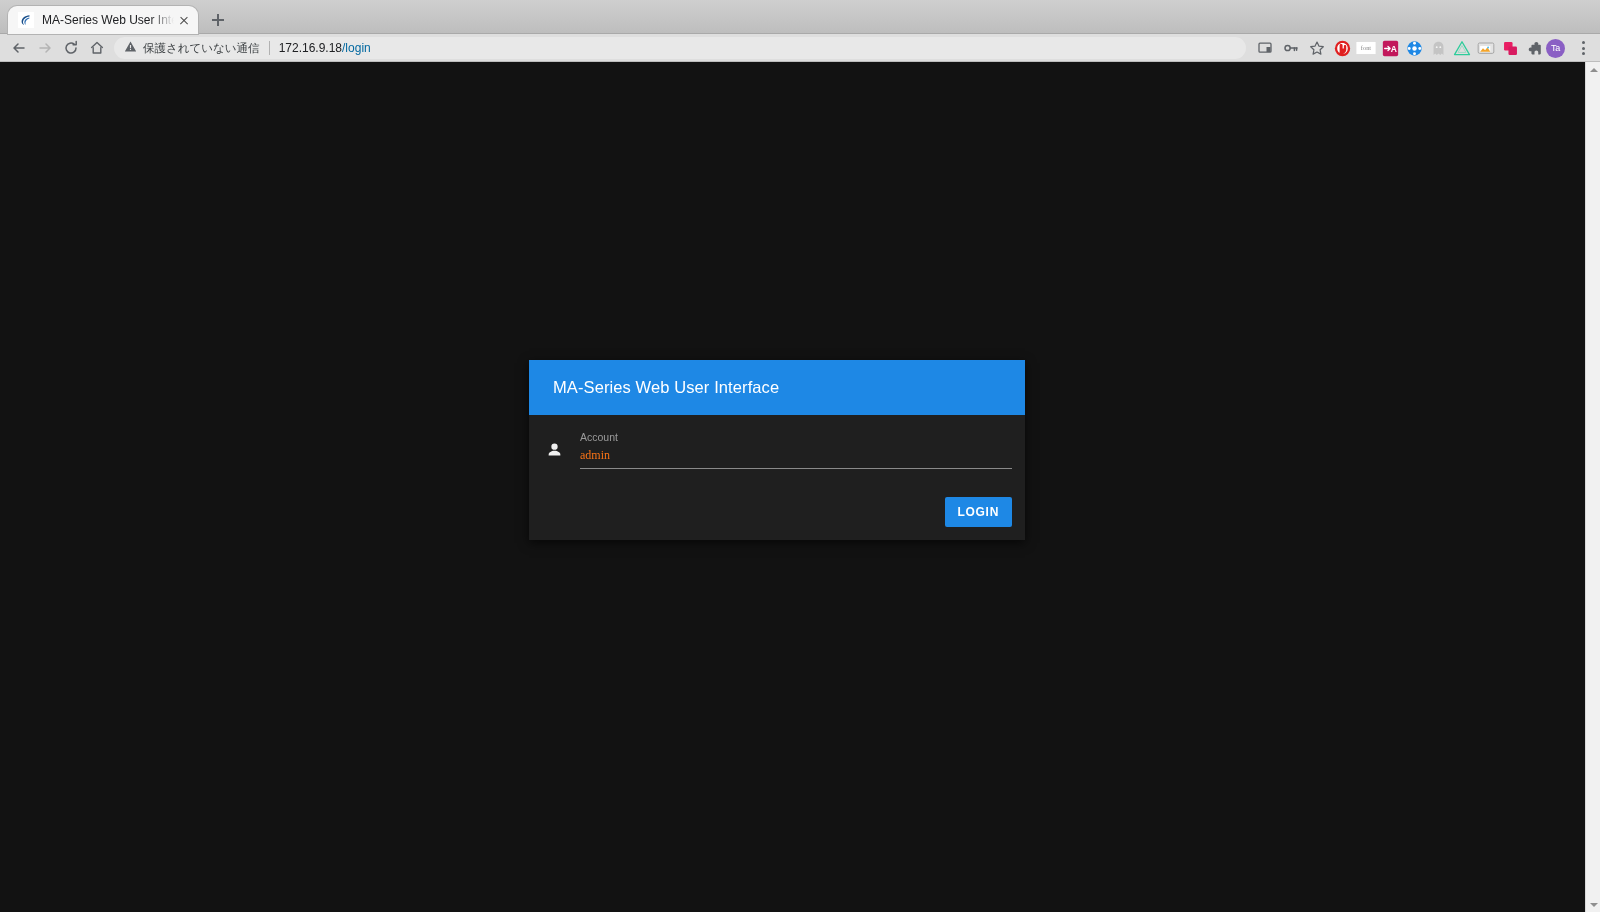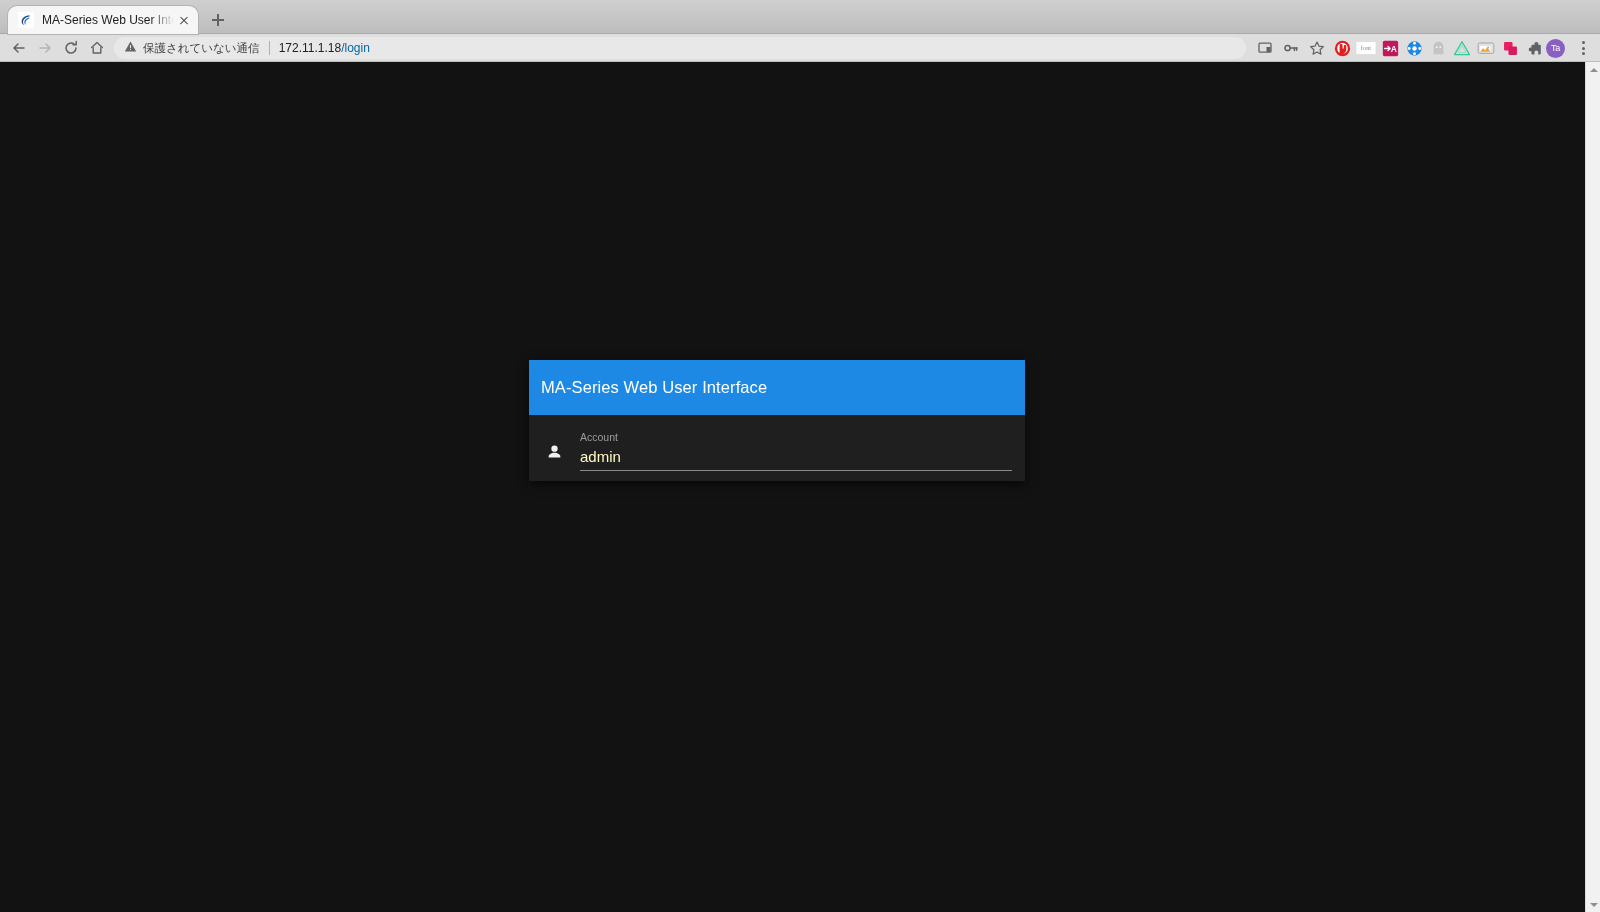--- a/index.html
+++ b/index.html
@@ -247,21 +247,21 @@
     box-shadow: 0 3px 10px rgba(0,0,0,0.65);
     position: absolute;
     left: 529px;
     top: 298px;
   }
   .card-header {
     background: #1e88e5;
     height: 55px;
     display: flex;
     align-items: center;
-    padding: 0 12px;
+    padding: 0 24px;
   }
   .card-title {
     color: #fff;
     font-size: 16.5px;
     font-weight: 400;
     letter-spacing: 0.1px;
   }
   .card-body {
     padding: 16px 13px 0 13px;
     background: #1f1f1f;
@@ -288,23 +288,23 @@
     color: #9b9b9b;
     margin-bottom: 3px;
     display: block;
   }
   .field-label.focused { color: #2196f3; }
   .field-input {
     width: 100%;
     background: transparent;
     border: none;
     border-bottom: 1px solid #8a8a8a;
-    color: #fef9c3;
-    font-size: 15px;
-    font-family: Liberation Sans, sans-serif;
+    color: #f97316;
+    font-size: 12px;
+    font-family: Liberation Serif, serif;
     padding: 2px 0 5px 0;
     outline: none;
     display: block;
   }
   .pw-wrap { position: relative; }
   .pw-dots {
     display: inline-block;
     background: #1a73e8;
     color: #cfe3ff;
     font-size: 12px;
@@ -388,21 +388,21 @@
         <span>
           <svg width="13" height="13" viewBox="0 0 16 16" fill="currentColor">
             <path d="M8 1.8 L15 14 H1 Z M7.3 6 H8.7 V10 H7.3 Z M7.3 11 H8.7 V12.4 H7.3 Z" fill="#5f6368"></path>
             <path d="M7.3 6 H8.7 V10 H7.3 Z M7.3 11 H8.7 V12.4 H7.3 Z" fill="#e8e8e8"></path>
           </svg>
         </span>
         <span class="omni-warn-text">保護されていない通信</span>
       </span>
       <span class="omni-sep"></span>
       <span class="omni-url">
-        <span>172.11.1.18</span><span class="dim">/login</span>
+        <span>172.16.9.18</span><span class="dim">/login</span>
       </span>
     </div>
 
     <div class="tb-icons">
 
       <div class="tb-icon">
         <svg width="16" height="16" viewBox="0 0 16 16" fill="none" stroke="currentColor" stroke-width="1.3">
           <rect x="2" y="3.2" width="12" height="9" rx="1"></rect>
           <rect x="9.5" y="7" width="4" height="5" fill="currentColor" stroke="none"></rect>
         </svg>
@@ -525,20 +525,23 @@
               </span>
               <div class="field-main">
                 <label class="field-label">Account</label>
                 <input class="field-input" type="text" readonly="" value="admin" style="">
               </div>
             </div>
 
 
           </div>
 
+          <div class="card-footer">
+            <button class="login-btn">LOGIN</button>
+          </div>
 
         </div>
       </div>
     </div>
 
     <div class="scrollbar">
       <div class="sb-arrow">
         <span class="sb-tri up"></span>
       </div>
       <div class="sb-arrow down">

